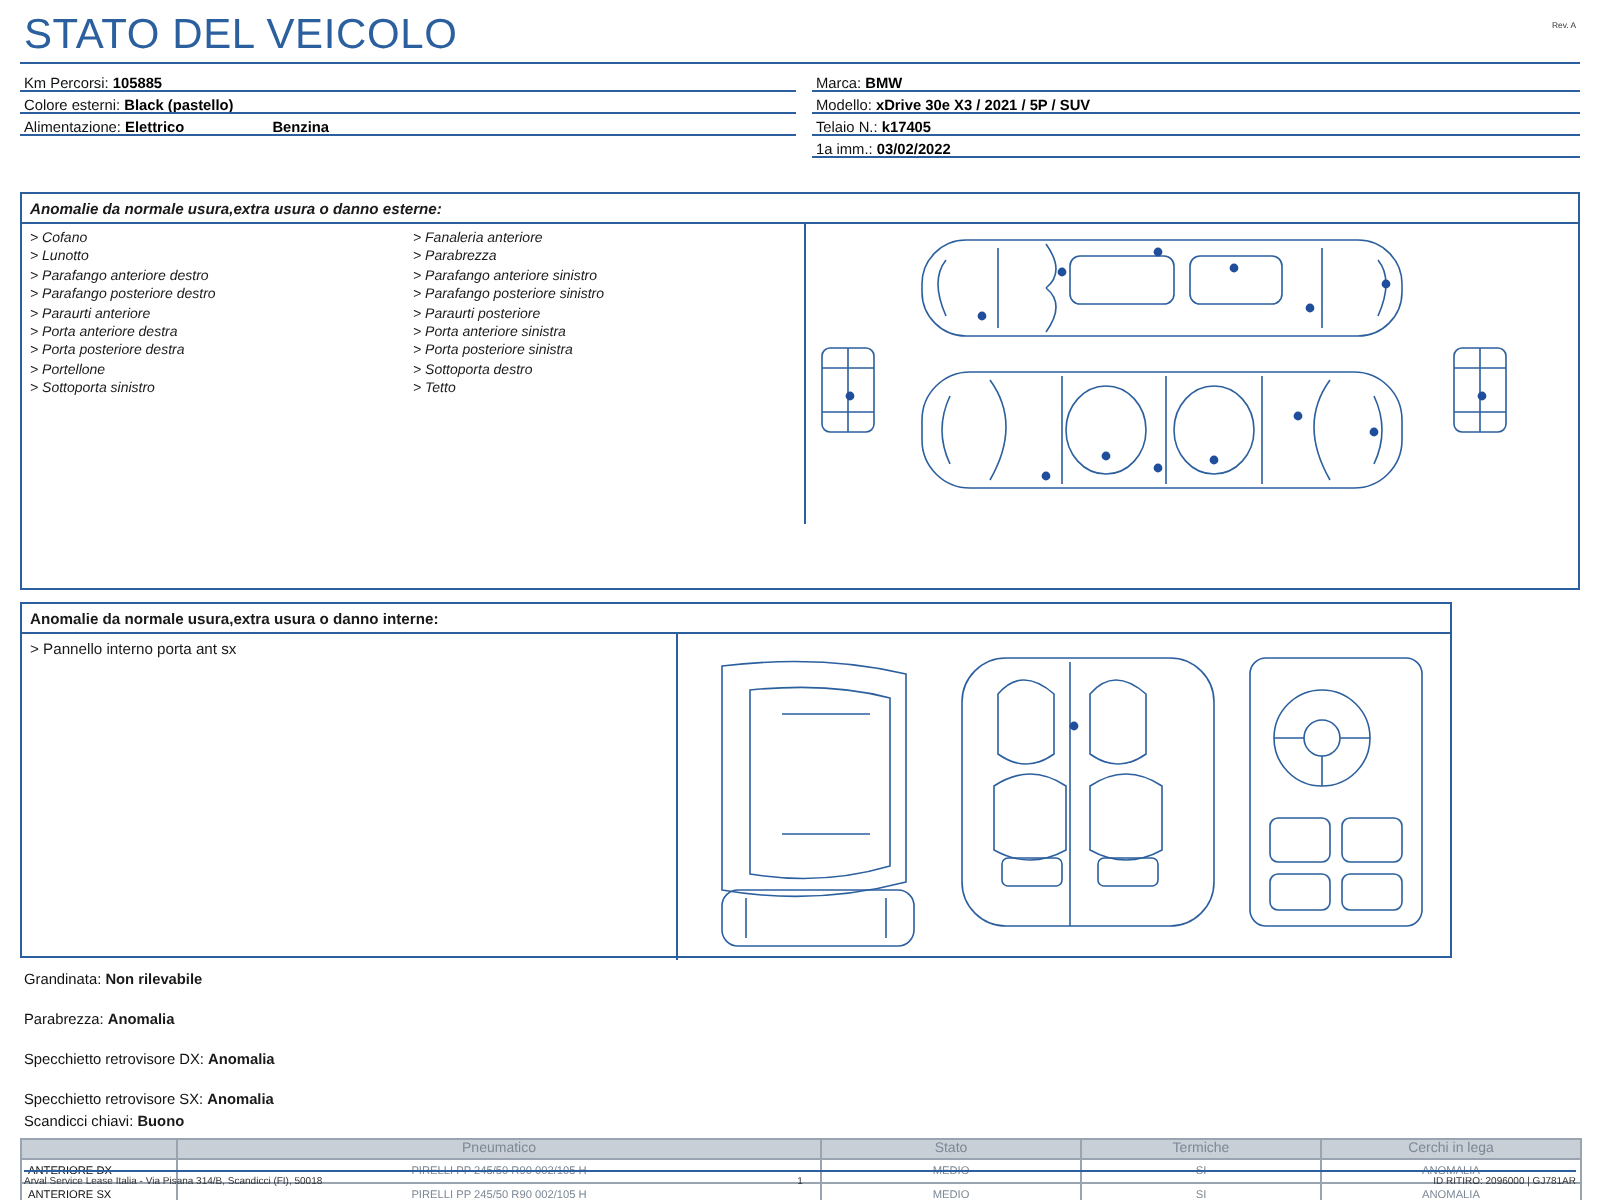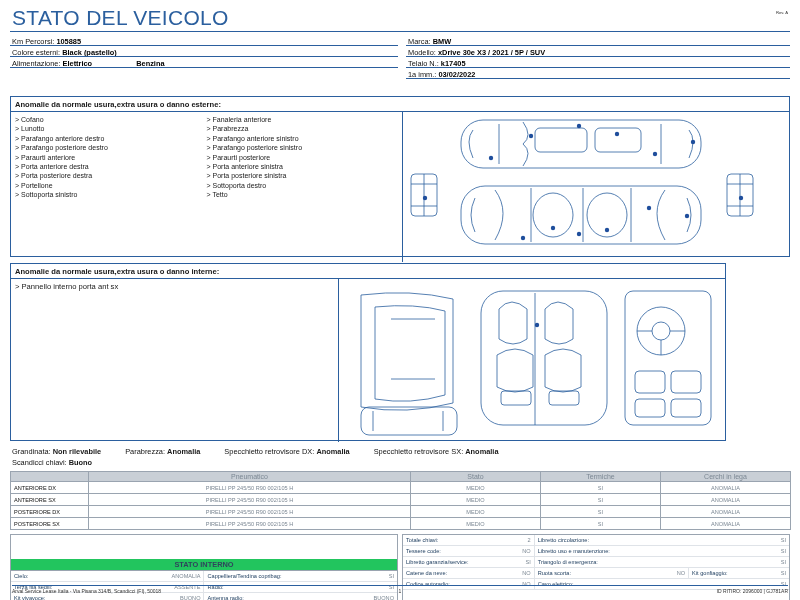--- a/index.html
+++ b/index.html
@@ -103,22 +103,23 @@
     position: relative;
   }
 
   
   .notes {
     margin-top: 5px;
     font-size: 7.4px;
   }
   .notes-row {
     display: flex;
-    gap: 24px;
+    gap: 11px;
     padding: 1px 2px;
+    flex-direction: column;
   }
   .notes .k { color: #111; }
   .notes .v { font-weight: bold; }
 
   
   table {
     border-collapse: collapse;
     width: 780px;
     table-layout: fixed;
   }
@@ -241,21 +242,21 @@
         <span class="lbl">Telaio N.:</span>
         <span class="val">k17405</span>
       </div>
       <div class="info-line">
         <span class="lbl">1a imm.:</span>
         <span class="val">03/02/2022</span>
       </div>
     </div>
   </div>
 
-  <div class="box" style="width:780px;height:161px;">
+  <div class="box" style="width:780px;height:199px;font-style:italic;">
     <div class="box-header">Anomalie da normale usura,extra usura o danno esterne:</div>
     <div class="box-body" style="height:150px;">
       <div class="list-pane" style="width:392px;height:150px;">
         <div class="list-cols">
           <div class="list-col">
             <div class="list-item">&gt; Cofano</div>
             <div class="list-item">&gt; Lunotto</div>
             <div class="list-item">&gt; Parafango anteriore destro</div>
             <div class="list-item">&gt; Parafango posteriore destro</div>
             <div class="list-item">&gt; Paraurti anteriore</div>

